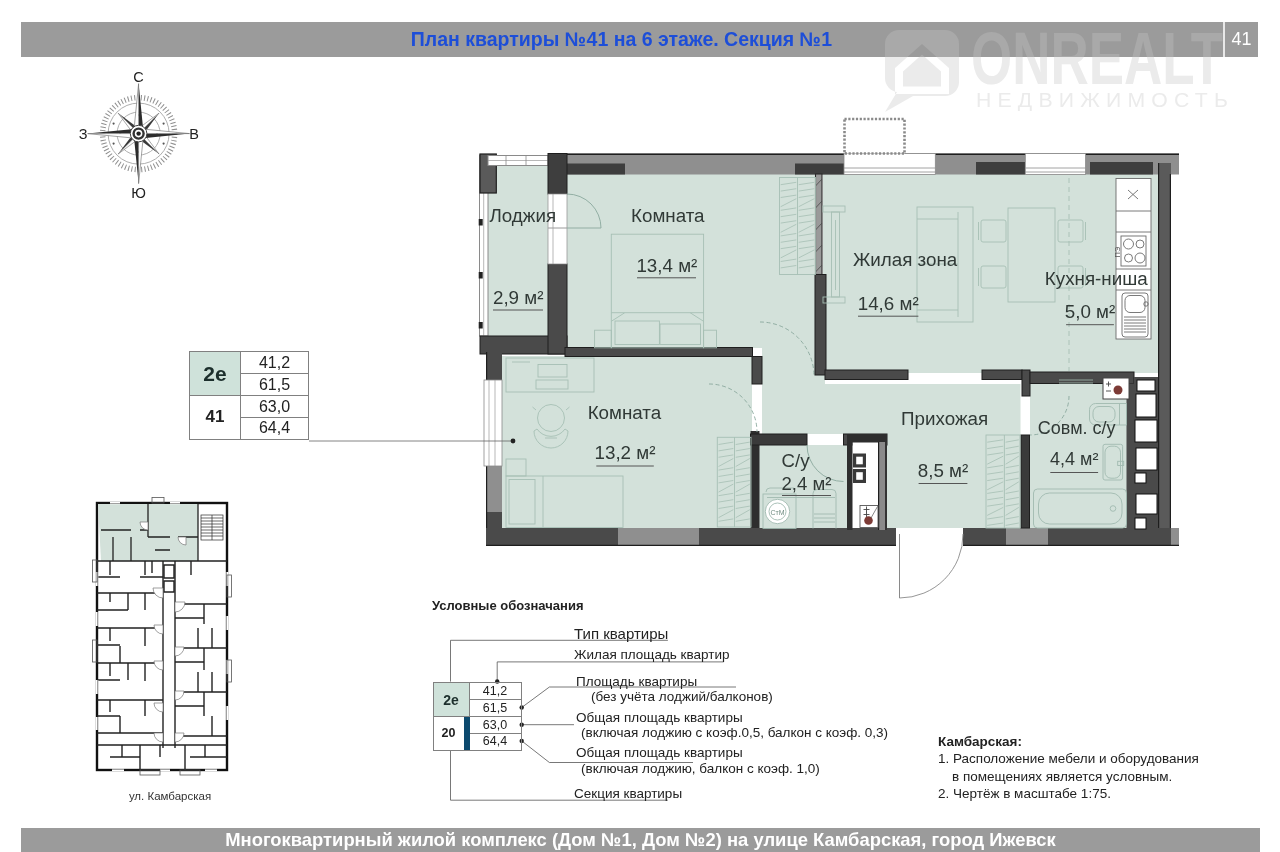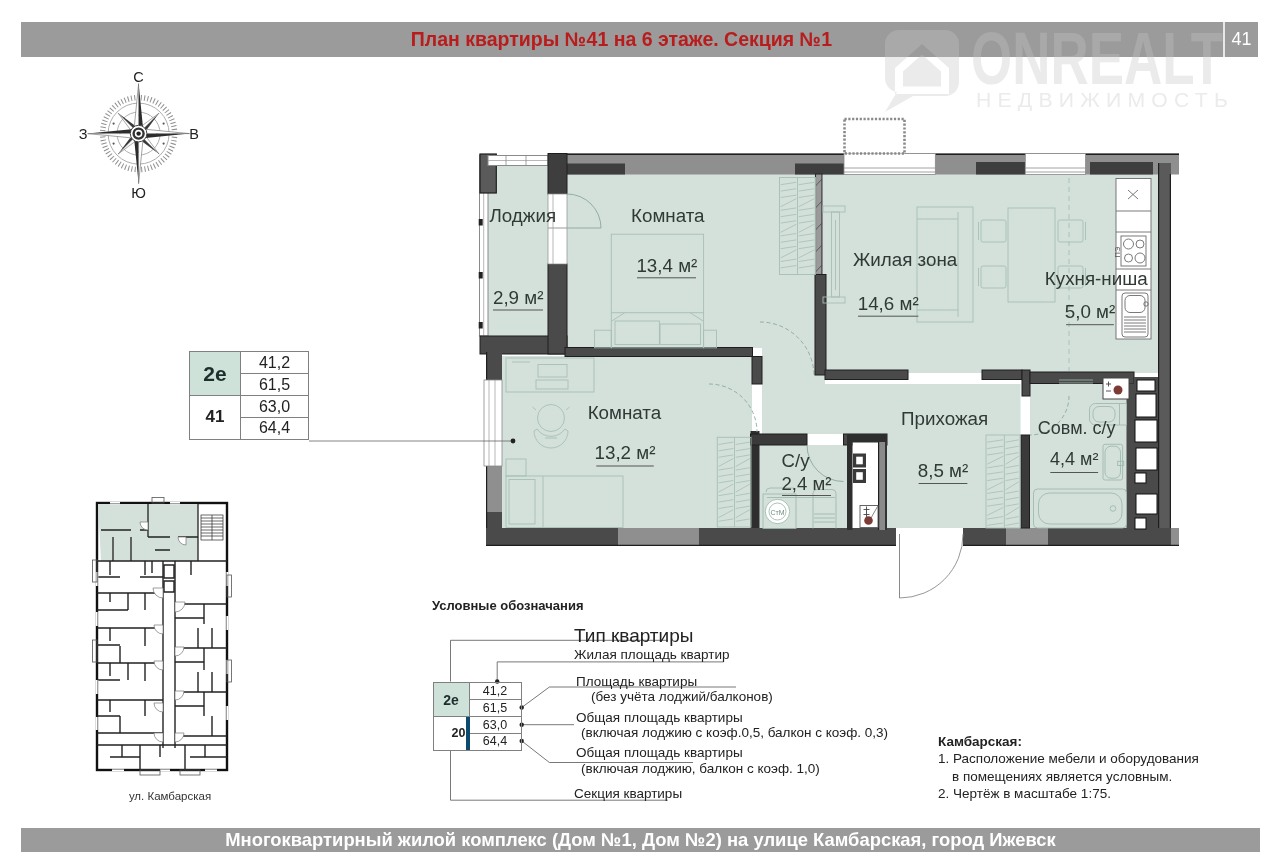--- a/index.html
+++ b/index.html
@@ -6,21 +6,21 @@
 #page{position:relative;width:1280px;height:852px;overflow:hidden;background:#fff;}
 .abs{position:absolute;}
 .t{color:#222;}
 </style>
 </head>
 <body>
 <div id="page">
 
 <div class="abs" style="left:21px;top:22px;width:1237px;height:35px;background:#9b9b9b;"></div>
 
-<div class="abs" style="left:21px;top:22px;width:1237px;height:35px;line-height:35px;text-align:center;color:#b91c1c;font-weight:bold;font-size:19.5px;padding-right:0;"><span style="position:relative;left:-18px;">План квартиры №41 на 6 этаже. Секция №1</span></div>
+<div class="abs" style="left:21px;top:22px;width:1237px;height:35px;line-height:35px;text-align:center;color:#1d4ed8;font-weight:bold;font-size:19.5px;padding-right:0;"><span style="position:relative;left:-18px;">План квартиры №41 на 6 этаже. Секция №1</span></div>
 
 <div class="abs" style="left:1223px;top:22px;width:2px;height:35px;background:#e8e8e8;"></div>
 
 <div class="abs" style="left:1225px;top:22px;width:33px;height:35px;line-height:35px;text-align:center;color:#fff;font-size:18px;">41</div>
 
 <div class="abs" style="left:21px;top:828px;width:1239px;height:24px;background:#9b9b9b;line-height:24px;text-align:center;color:#fff;font-weight:bold;font-size:18.4px;">Многоквартирный жилой комплекс (Дом №1, Дом №2) на улице Камбарская, город Ижевск</div>
 
 <div class="abs" style="left:189px;top:350.5px;width:120px;height:89px;border:1px solid #808080;box-sizing:border-box;">
 
   <div class="abs" style="left:0;top:0;width:51px;height:44.5px;background:#cfe2da;border-right:1px solid #808080;border-bottom:1px solid #808080;box-sizing:border-box;text-align:center;line-height:44px;font-weight:bold;font-size:21px;color:#1c2f2c;">2е</div>
@@ -580,35 +580,35 @@
 <rect x="180" y="770" width="20" height="5"></rect>
 </g>
 
 <text x="170" y="800" text-anchor="middle" font-size="11.5" fill="#333">ул. Камбарская</text>
 </g>
 </g>
 </svg>
 
 <div class="abs t" style="left:432px;top:598px;font-size:13px;font-weight:bold;">Условные обозначания</div>
 
-<div class="abs t" style="left:574px;top:625px;font-size:19px;">Тип квартиры</div>
+<div class="abs t" style="left:574px;top:625px;font-size:15px;">Тип квартиры</div>
 
 <div class="abs t" style="left:574px;top:647px;font-size:13.5px;">Жилая площадь квартир</div>
 
 <div class="abs t" style="left:576px;top:673.5px;font-size:13.5px;line-height:15.5px;">Площадь квартиры<br><span style="margin-left:15px;">(без учёта лоджий/балконов)</span></div>
 
 <div class="abs t" style="left:576px;top:709.5px;font-size:13.5px;line-height:15.5px;">Общая площадь квартиры<br><span style="margin-left:5px;">(включая лоджию с коэф.0,5, балкон с коэф. 0,3)</span></div>
 
 <div class="abs t" style="left:576px;top:745px;font-size:13.5px;line-height:15.5px;">Общая площадь квартиры<br><span style="margin-left:5px;">(включая лоджию, балкон с коэф. 1,0)</span></div>
 
 <div class="abs t" style="left:574px;top:786px;font-size:13.5px;">Секция квартиры</div>
 
 <div class="abs" style="left:432.5px;top:681.5px;width:89px;height:69px;border:1px solid #808080;box-sizing:border-box;">
   <div class="abs" style="left:0;top:0;width:36px;height:34.5px;background:#cfe2da;border-right:1px solid #808080;border-bottom:1px solid #808080;box-sizing:border-box;text-align:center;line-height:34px;font-weight:bold;font-size:14px;color:#1c2f2c;">2е</div>
-  <div class="abs" style="left:0;top:34.5px;width:36px;height:32.5px;border-right:4px solid #0c4a6e;box-sizing:border-box;text-align:right;line-height:32px;font-weight:bold;font-size:12.5px;color:#222;">20</div>
+  <div class="abs" style="left:0;top:34.5px;width:36px;height:32.5px;border-right:6px solid #0c4a6e;box-sizing:border-box;text-align:center;line-height:32px;font-weight:bold;font-size:12.5px;color:#222;">20</div>
   <div class="abs" style="left:36px;top:0;width:51px;height:17.2px;border-bottom:1px solid #808080;box-sizing:border-box;text-align:center;line-height:16px;font-size:12.5px;color:#222;">41,2</div>
   <div class="abs" style="left:36px;top:17.2px;width:51px;height:17.3px;border-bottom:1px solid #808080;box-sizing:border-box;text-align:center;line-height:16px;font-size:12.5px;color:#222;">61,5</div>
   <div class="abs" style="left:36px;top:34.5px;width:51px;height:17.2px;border-bottom:1px solid #808080;box-sizing:border-box;text-align:center;line-height:16px;font-size:12.5px;color:#222;">63,0</div>
   <div class="abs" style="left:36px;top:51.7px;width:51px;height:15.3px;box-sizing:border-box;text-align:center;line-height:15px;font-size:12.5px;color:#222;">64,4</div>
 </div>
 
 <div class="abs t" style="left:938px;top:733px;font-size:13.5px;line-height:17.4px;">
 <b>Камбарская:</b><br>
 1. Расположение мебели и оборудования<br>
 <span style="margin-left:14px;text-align:right;">в помещениях является условным.</span><br>

